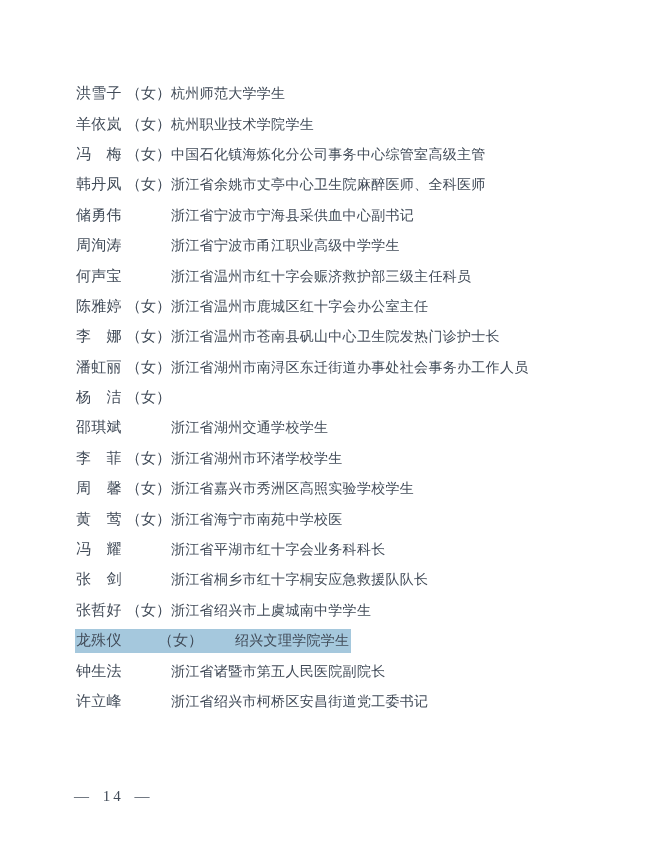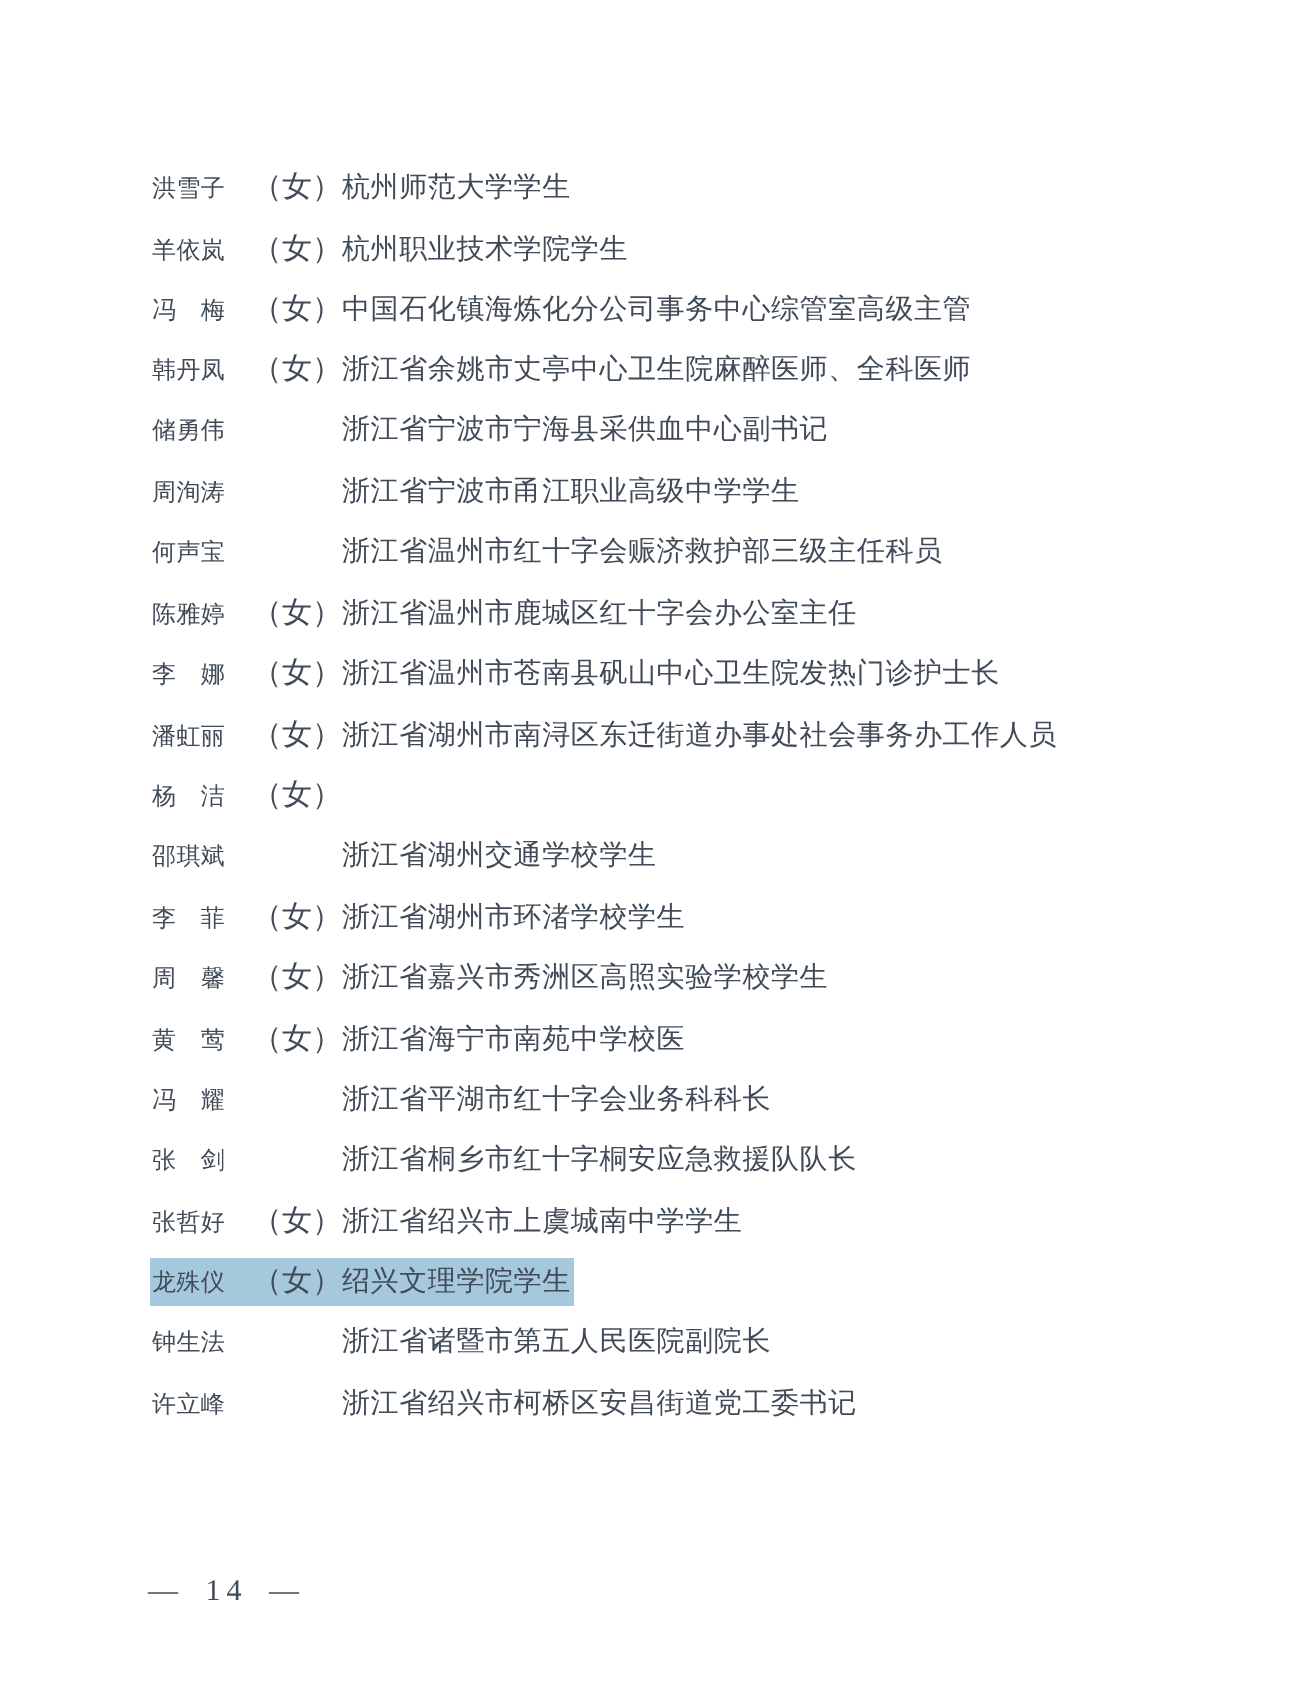--- a/index.html
+++ b/index.html
@@ -29,25 +29,26 @@
     padding-left: 75px;
     box-sizing: border-box;
   }
   .row-inner {
     display: inline-flex;
     align-items: baseline;
     padding: 2px 2px 3px 1px;
   }
   .row.highlighted .row-inner {
     background: var(--hl, #a5c8dd);
+    gap: 32px;
   }
   .name {
     display: inline-block;
     width: 50px;
-    font-size: 12px;
+    font-size: 15px;
     white-space: pre;
     letter-spacing: 0.2px;
     font-family: Liberation Serif, serif;
   }
   .gender {
     display: inline-block;
     width: 45px;
     font-size: 15px;
     white-space: pre;
   }

